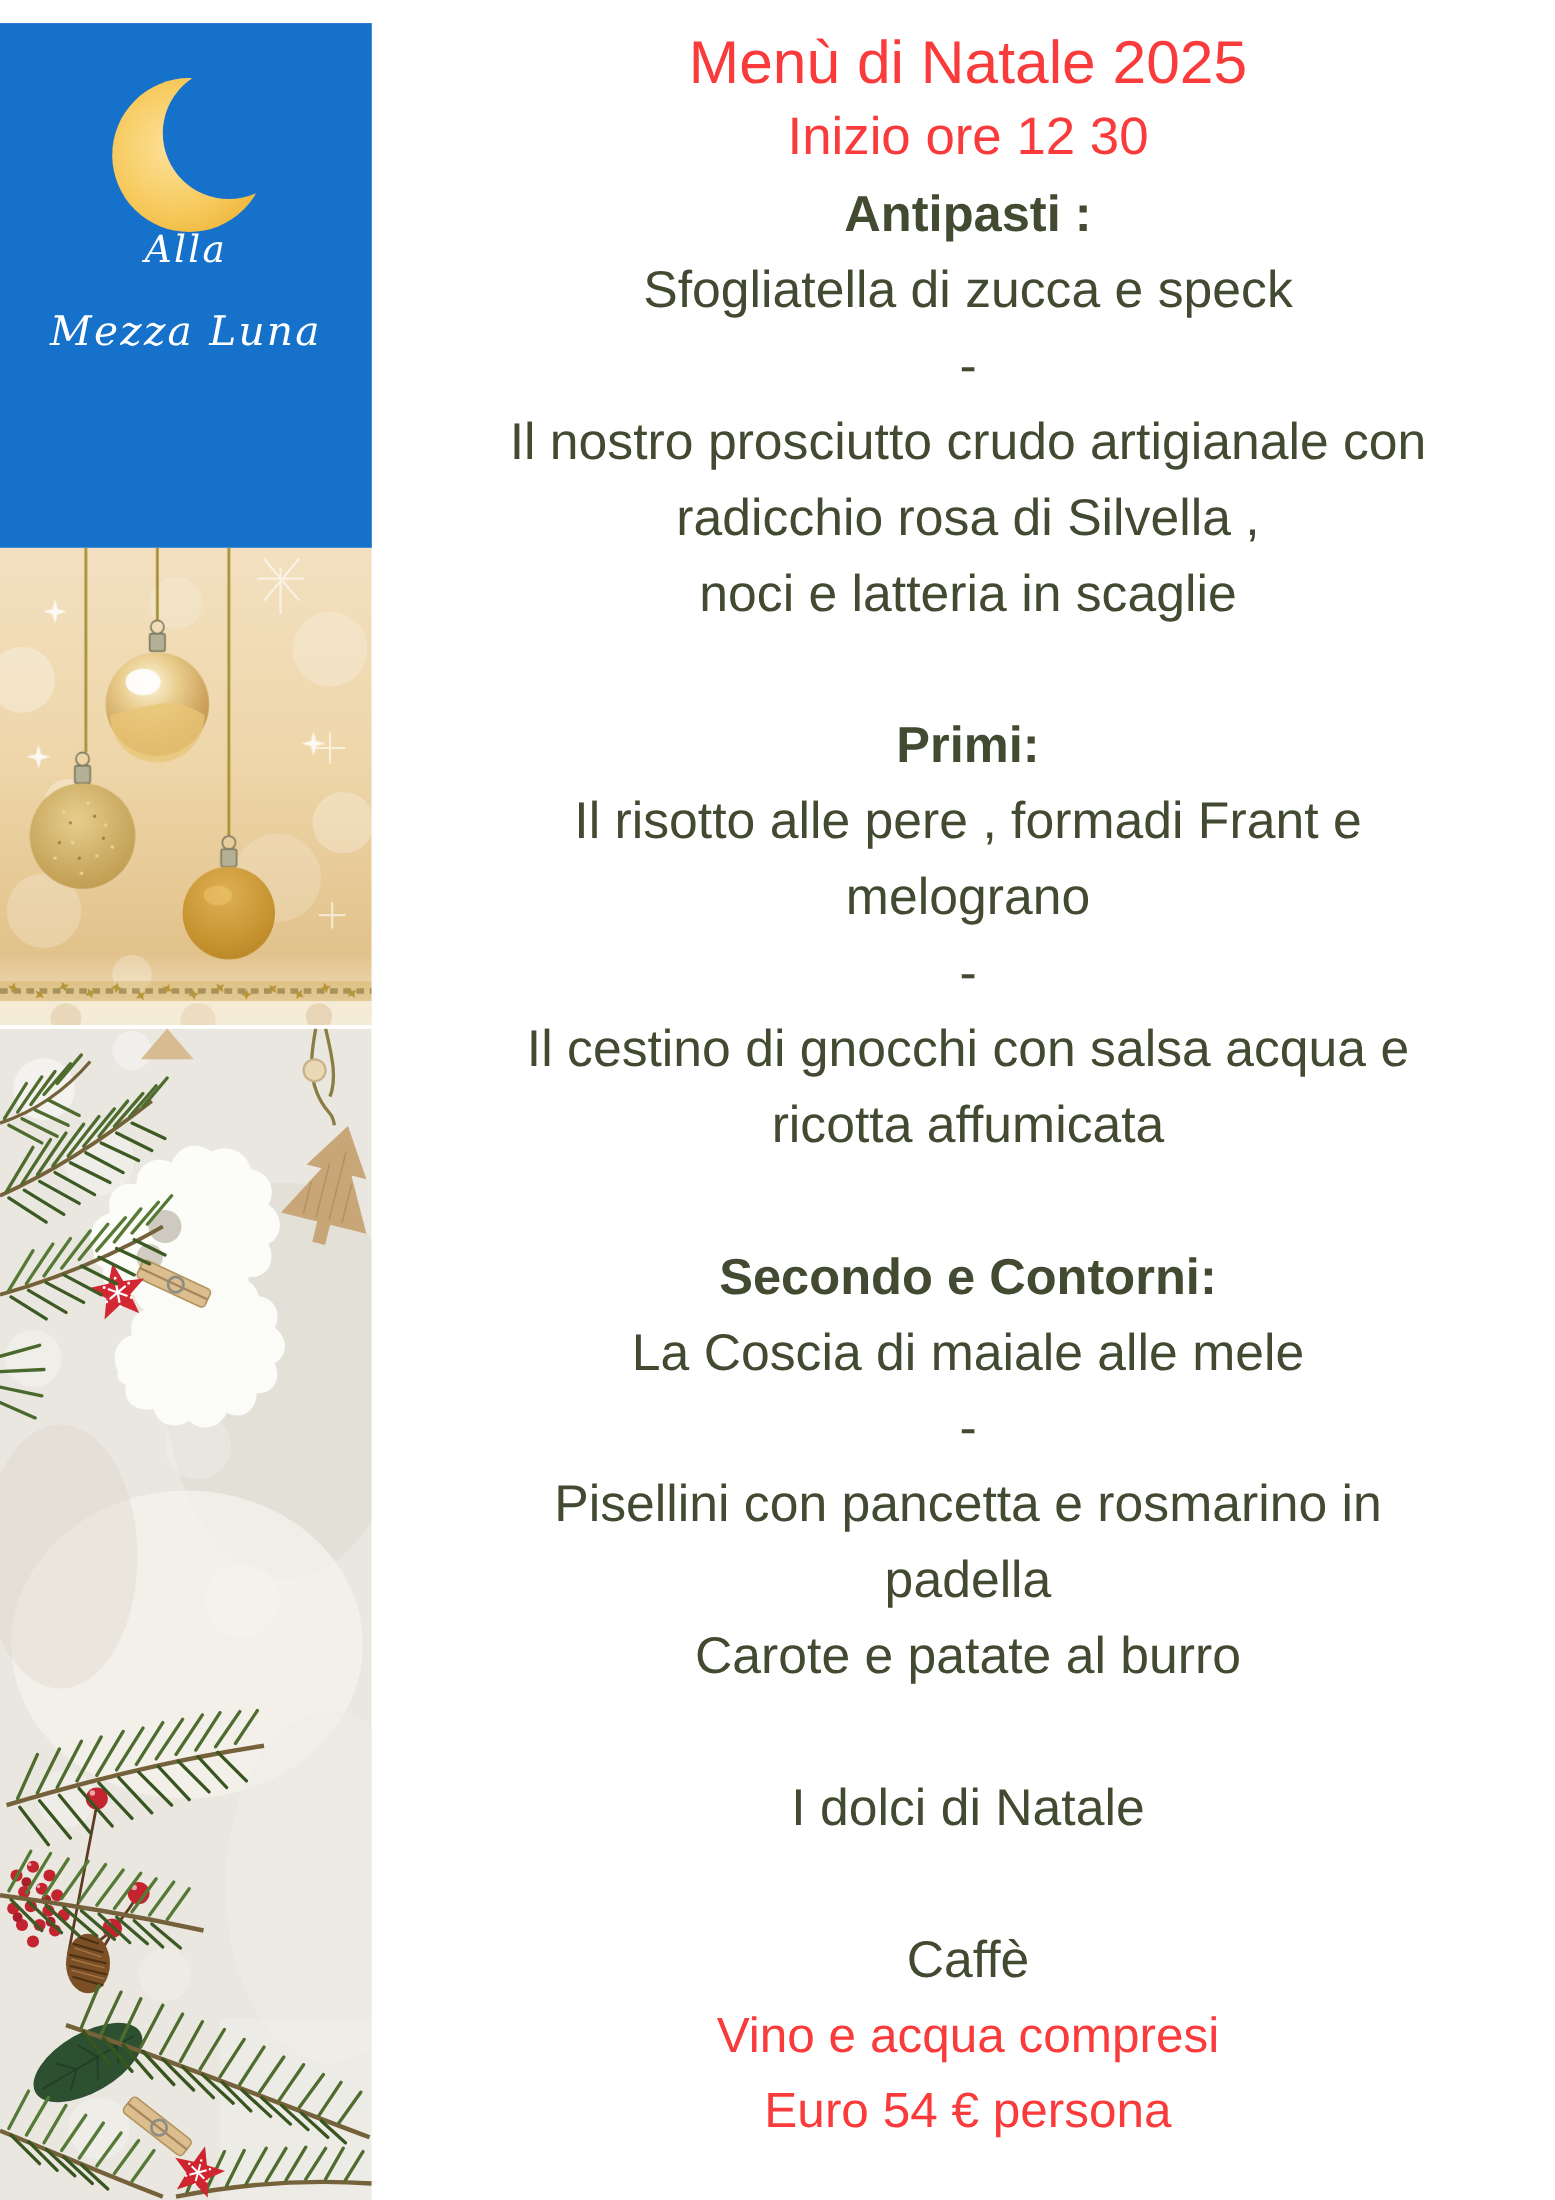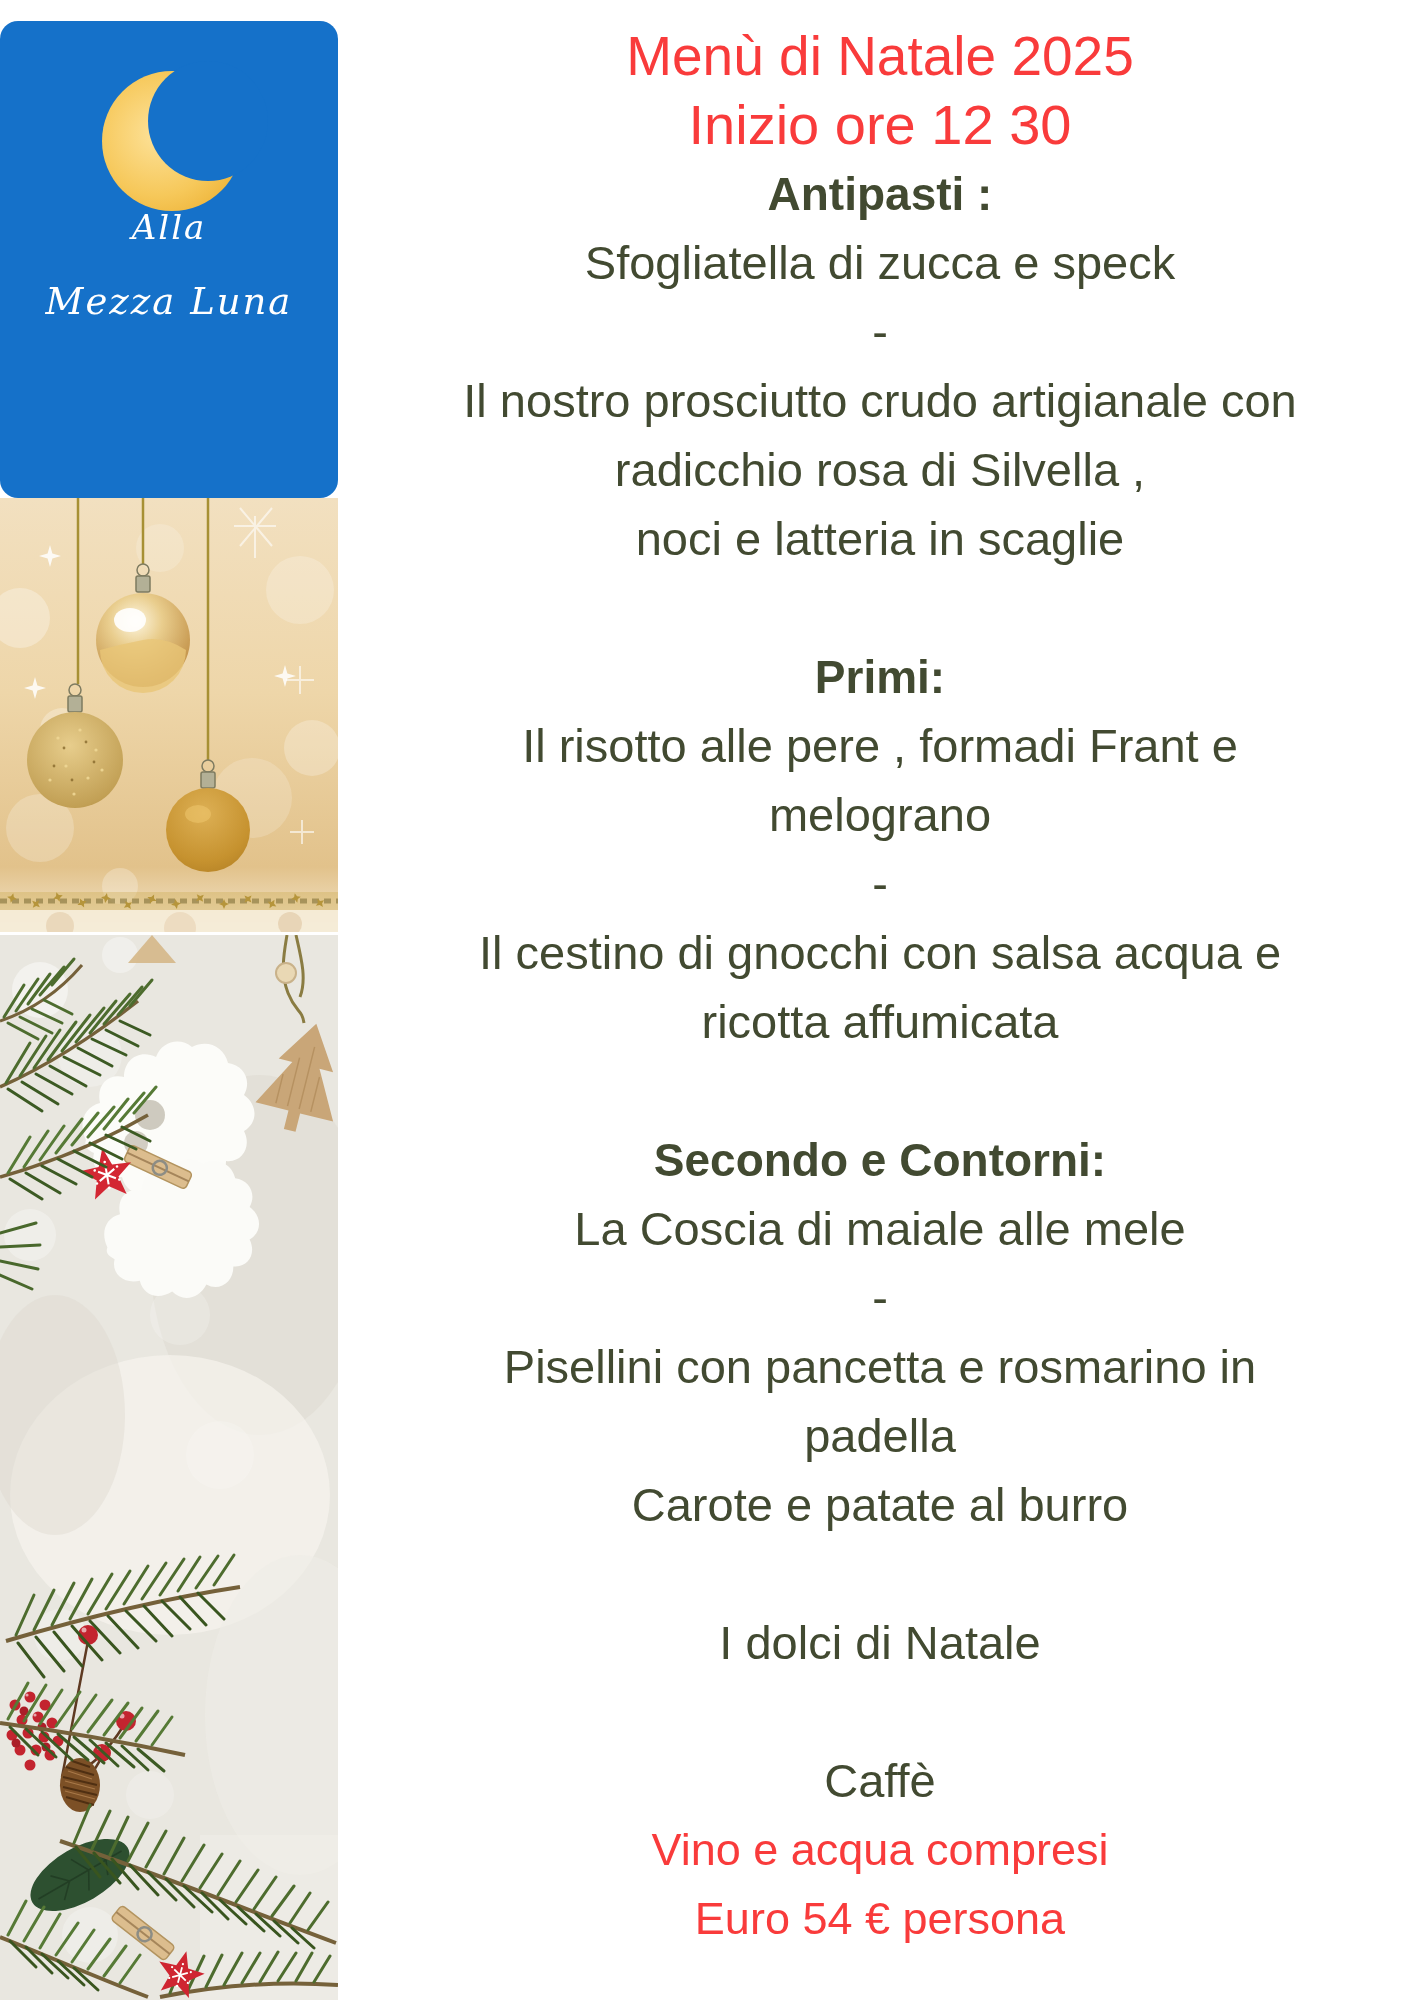--- a/index.html
+++ b/index.html
@@ -1,35 +1,35 @@
 <!DOCTYPE html>
 <html style="--blue: #1571c9; --red: #f93b3b; --olive: #424a31;"><head>
 <meta charset="utf-8">
 <style>
   html,body{margin:0;padding:0;background:#ffffff;}
   .page{position:relative;width:1414px;height:2000px;background:#ffffff;overflow:hidden;
         font-family:"Liberation Sans","DejaVu Sans",sans-serif;}
   
   .brand-block{position:absolute;left:0;top:21px;width:338px;height:477px;
-               background:var(--blue,#1571c9);border-radius:18px;}
+               background:var(--blue,#1571c9);}
   .brand-script{position:absolute;width:100%;text-align:center;color:#ffffff;
                 font-family:"DejaVu Serif",serif;font-style:italic;}
   .brand-line1{top:186px;font-size:34px;letter-spacing:2px;}
   .brand-line2{top:242px;font-size:37px;letter-spacing:2px;margin-top:17px;}
   .photo{position:absolute;left:0;width:338px;overflow:hidden;}
   .photo-ornaments{top:498px;height:434px;}
   .photo-pine{top:935px;height:1065px;}
   .photo svg{display:block;}
   
   .menu-col{position:absolute;left:338px;top:21px;width:1076px;padding-left:8px;
             box-sizing:border-box;text-align:center;}
   .line{height:69px;display:flex;align-items:center;justify-content:center;
         color:var(--olive,#424a31);white-space:pre;}
   .line.title{font-size:55px;color:var(--red,#f93b3b);}
-  .line.subtitle{font-size:56px;color:var(--red,#f93b3b);}
+  .line.subtitle{font-size:48px;color:var(--red,#f93b3b);}
   .line.heading{font-size:46px;font-weight:bold;}
   .line.body{font-size:47px;}
   .line.red{font-size:45px;color:var(--red,#f93b3b);}
   .line.gap{height:69px;}
 </style>
 </head>
 <body>
 
 <div class="page">
 

